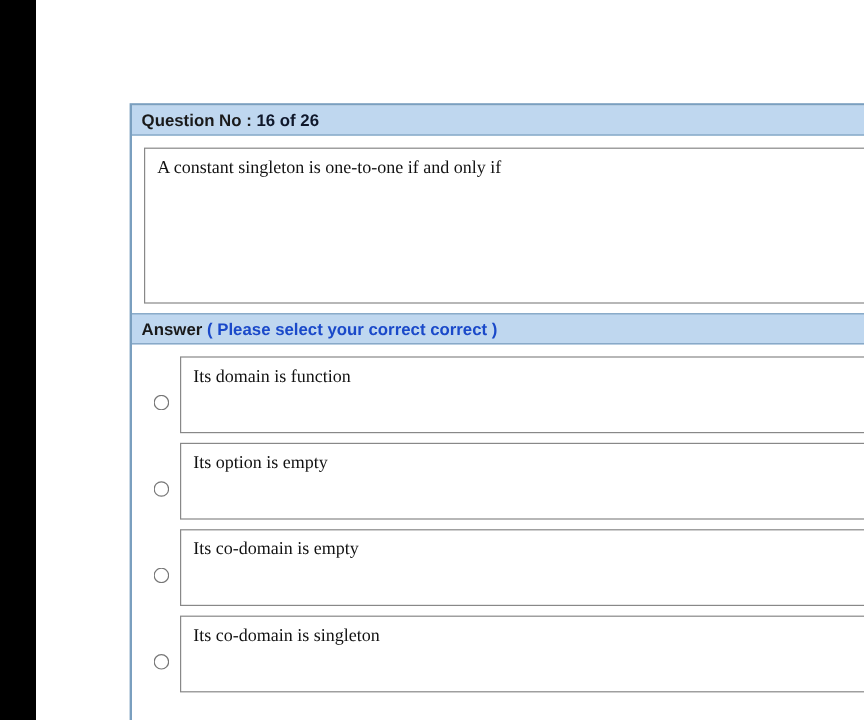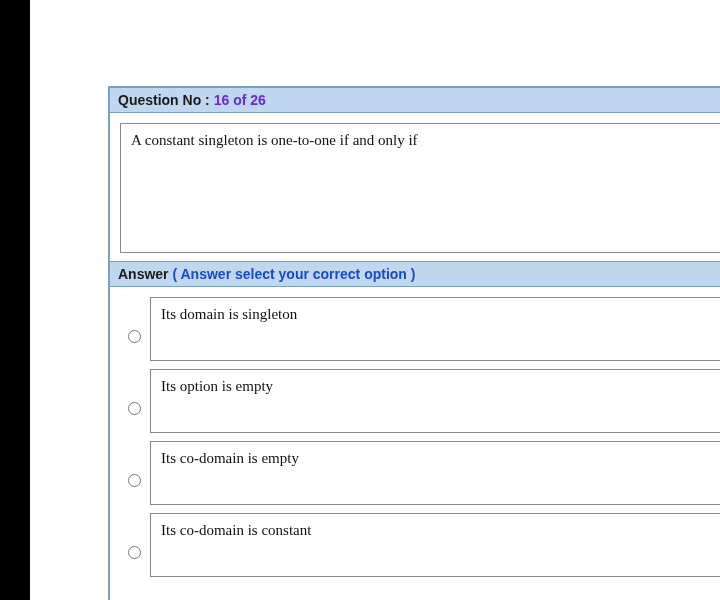--- a/index.html
+++ b/index.html
@@ -27,21 +27,21 @@
     background: #ffffff;
   }
   .header-bar {
     background: #bfd7ef;
     border-bottom: 1px solid #7a9fbf;
     padding: 4px 8px;
     font-size: 14px;
     font-weight: bold;
     color: #1a1a1a;
   }
-  .header-bar .qno { color: #6d28d9; }
+  .header-bar .qno { color: #0f172a; }
   .question-box-wrap {
     padding: 10px 10px 8px 10px;
   }
   .question-box {
     border: 1px solid #888;
     height: 130px;
     padding: 8px 10px;
     font-family: Georgia, 'Times New Roman', serif;
     font-size: 15px;
     color: #111;
@@ -95,31 +95,31 @@
   </div>
 
   <div class="question-box-wrap">
     <div class="question-box">
       <span>A constant singleton is one-to-one if and only if</span>
     </div>
   </div>
 
   <div class="answer-bar">
     <span>Answer</span>
-    <span class="hint">( Answer select your correct option )</span>
+    <span class="hint">( Please select your correct correct )</span>
   </div>
 
   <div class="options-wrap">
 
     <div class="option-row">
       <div class="radio-cell">
         <input type="radio" name="ans" style="">
       </div>
       <div class="option-box">
-        <span>Its domain is singleton</span>
+        <span>Its domain is function</span>
       </div>
     </div>
 
     <div class="option-row">
       <div class="radio-cell">
         <input type="radio" name="ans" style="">
       </div>
       <div class="option-box">
         <span>Its option is empty</span>
       </div>
@@ -132,19 +132,19 @@
       <div class="option-box">
         <span>Its co-domain is empty</span>
       </div>
     </div>
 
     <div class="option-row">
       <div class="radio-cell">
         <input type="radio" name="ans" style="">
       </div>
       <div class="option-box">
-        <span>Its co-domain is constant</span>
+        <span>Its co-domain is singleton</span>
       </div>
     </div>
 
   </div>
 
 </div>
 
 </body></html>

